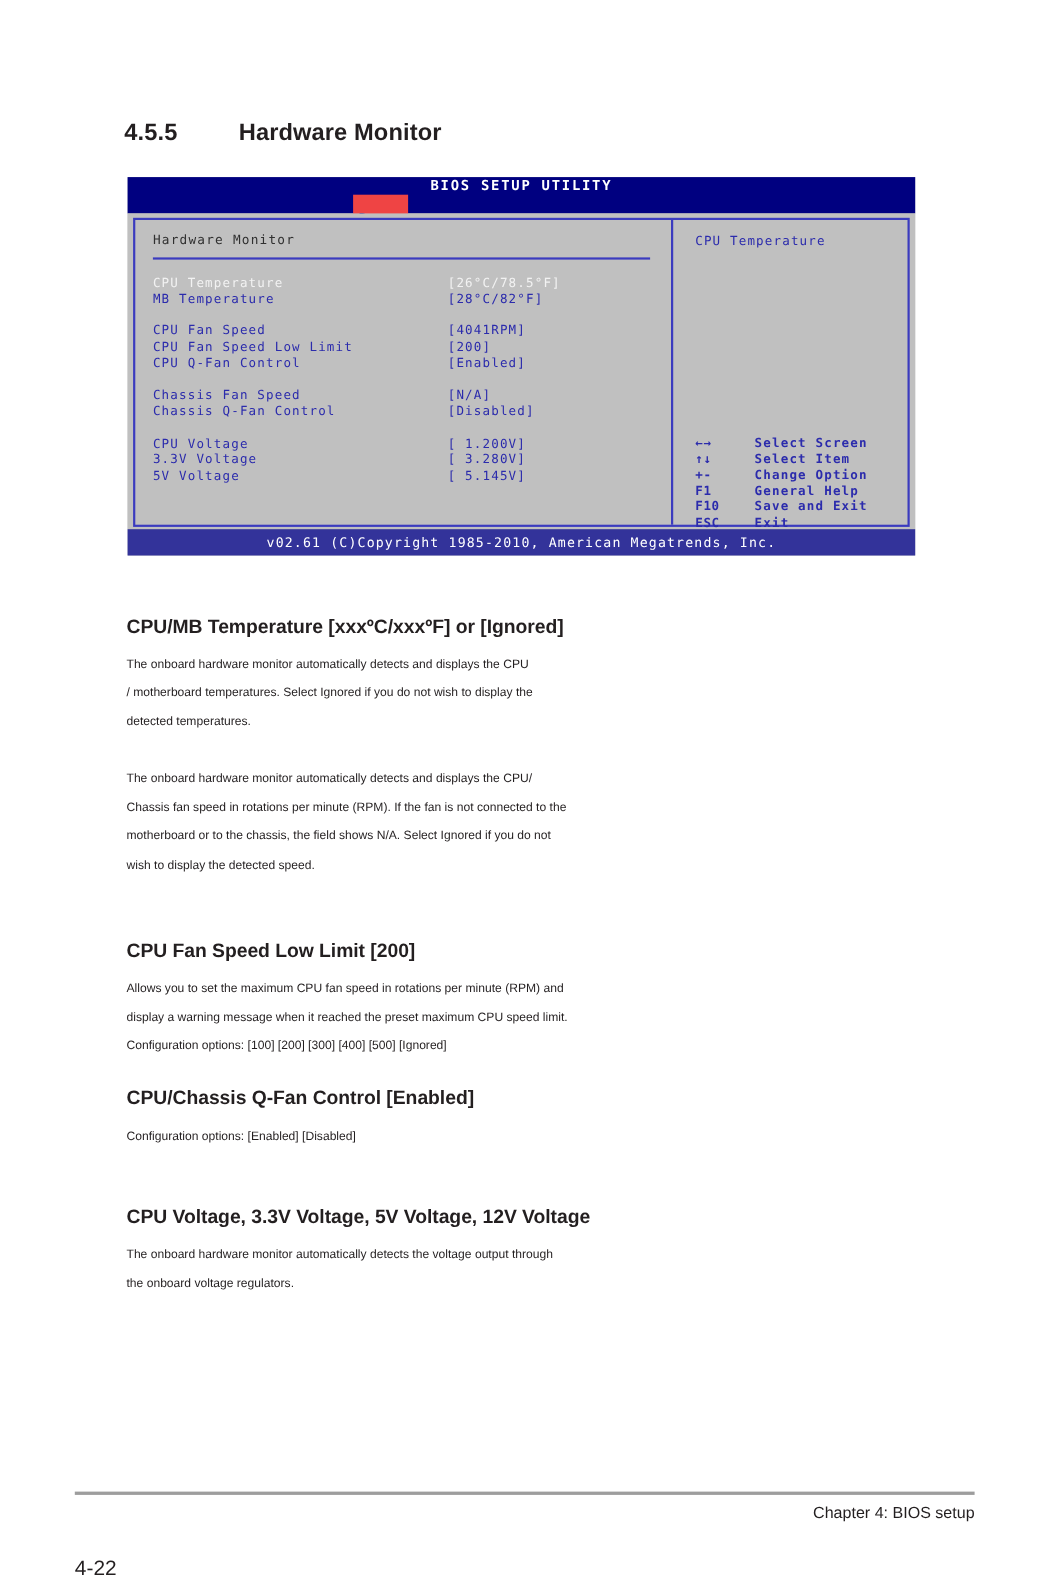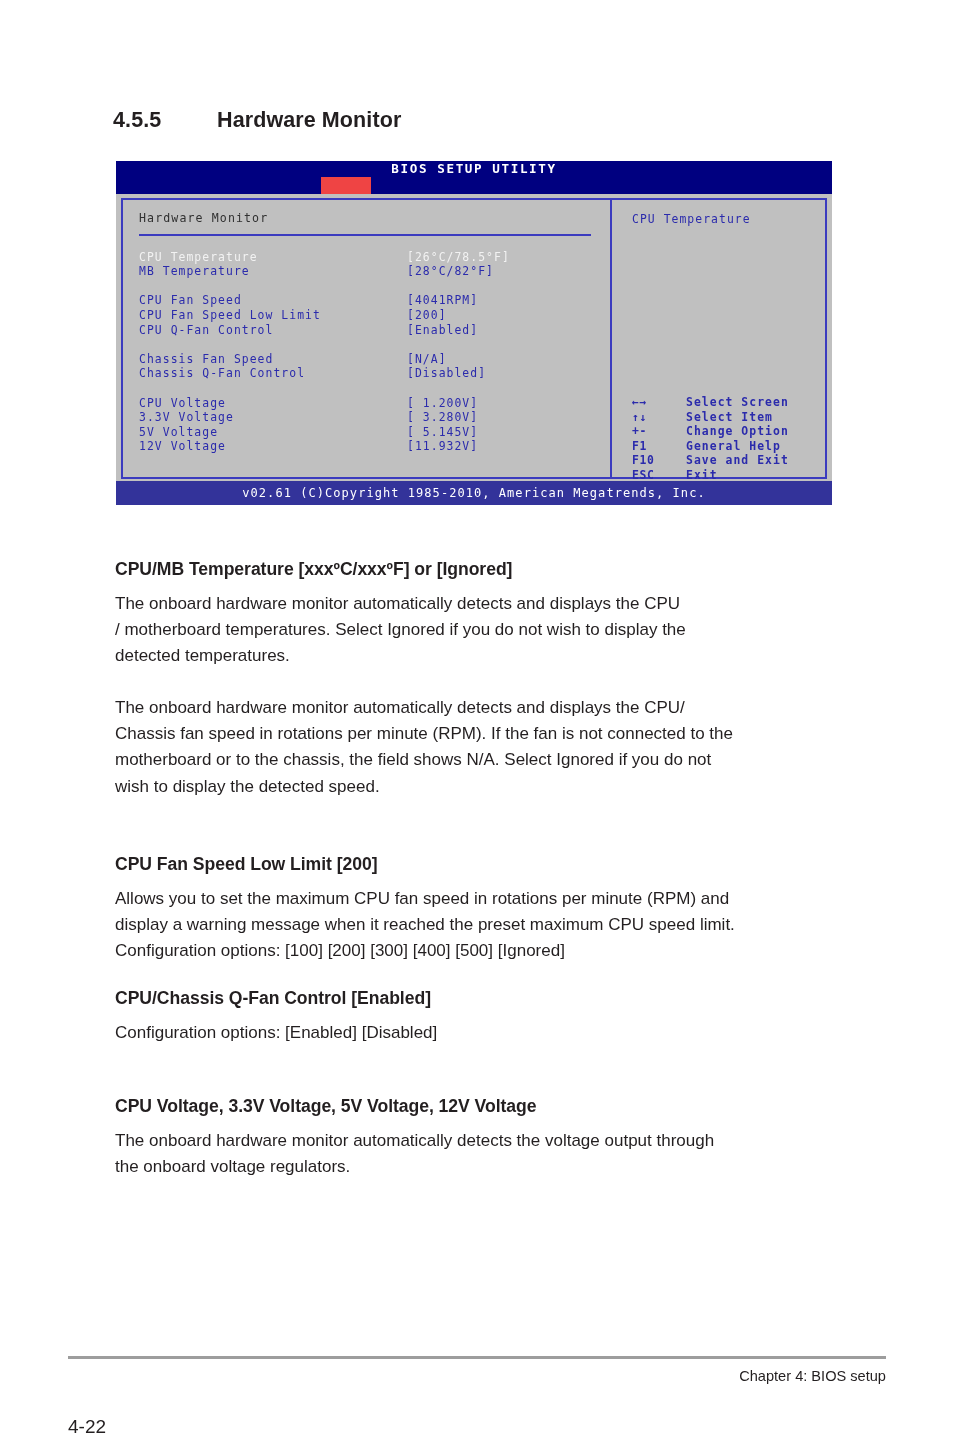--- a/index.html
+++ b/index.html
@@ -162,21 +162,21 @@
   .sec h3 {
     margin: 0 0 11px 0;
     font-size: 17.6px;
     font-weight: bold;
     color: #231f20;
     letter-spacing: -0.05px;
     white-space: nowrap;
   }
   .sec p {
     margin: 0;
-    font-size: 17px;
+    font-size: 11px;
     line-height: 26.2px;
     color: #231f20;
   }
   .sec p .ln { display: block; white-space: nowrap; }
 
   
   .foot-rule {
     position: absolute;
     left: 68px;
     top: 1356px;
@@ -226,21 +226,20 @@
             <div class="row blue"><span class="lbl">CPU Fan Speed</span><span class="val">[4041RPM]</span></div>
             <div class="row blue"><span class="lbl">CPU Fan Speed Low Limit</span><span class="val">[200]</span></div>
             <div class="row blue"><span class="lbl">CPU Q-Fan Control</span><span class="val">[Enabled]</span></div>
             <div class="gap"></div>
             <div class="row blue"><span class="lbl">Chassis Fan Speed</span><span class="val">[N/A]</span></div>
             <div class="row blue"><span class="lbl">Chassis Q-Fan Control</span><span class="val">[Disabled]</span></div>
             <div class="gap"></div>
             <div class="row blue"><span class="lbl">CPU Voltage</span><span class="val">[ 1.200V]</span></div>
             <div class="row blue"><span class="lbl">3.3V Voltage</span><span class="val">[ 3.280V]</span></div>
             <div class="row blue"><span class="lbl">5V Voltage</span><span class="val">[ 5.145V]</span></div>
-            <div class="row blue"><span class="lbl">12V Voltage</span><span class="val">[11.932V]</span></div>
           </div>
       </div>
 
       <div class="pane-right">
         <div class="help-title">CPU Temperature</div>
         <div class="legend" id="bios-legend">
             <div class="lrow"><span class="k">←→</span><span class="d">Select Screen</span></div>
             <div class="lrow"><span class="k">↑↓</span><span class="d">Select Item</span></div>
             <div class="lrow"><span class="k">+-</span><span class="d">Change Option</span></div>
             <div class="lrow"><span class="k">F1</span><span class="d">General Help</span></div>

